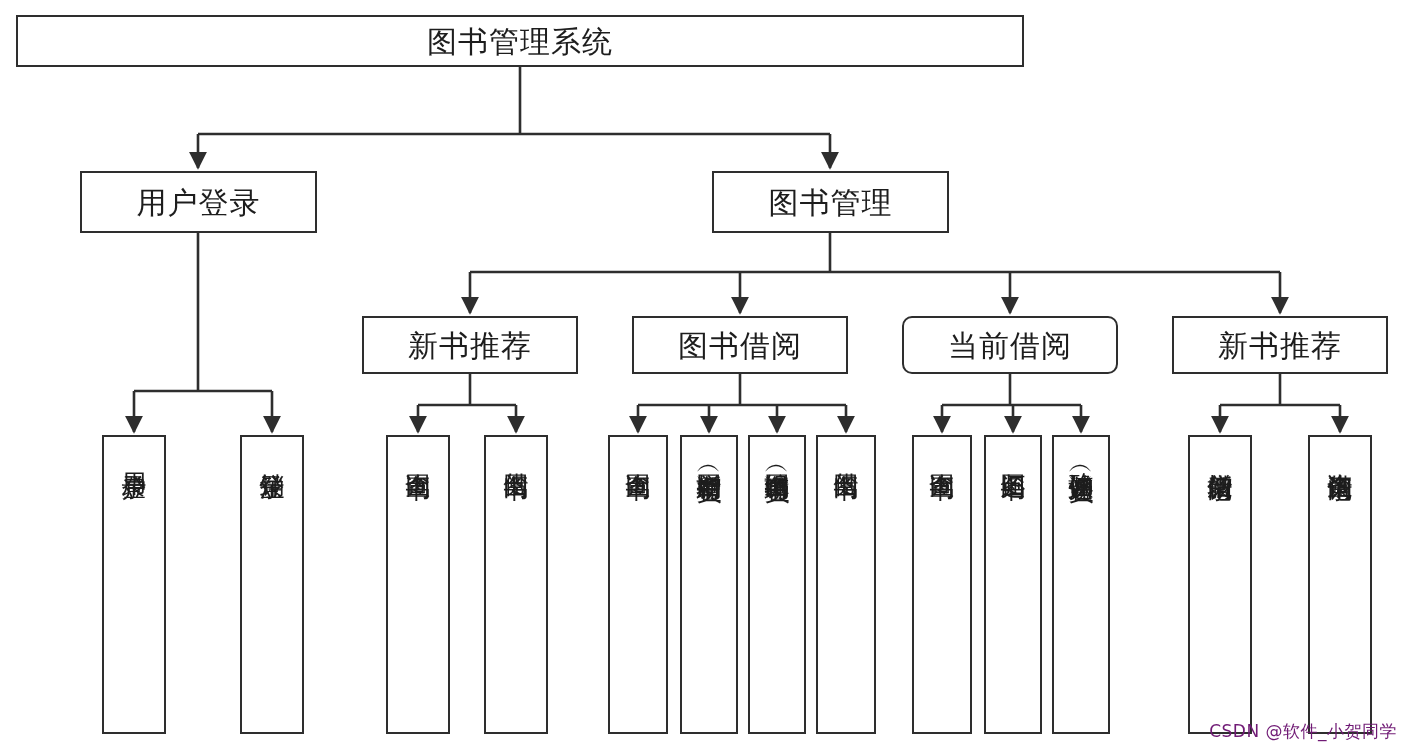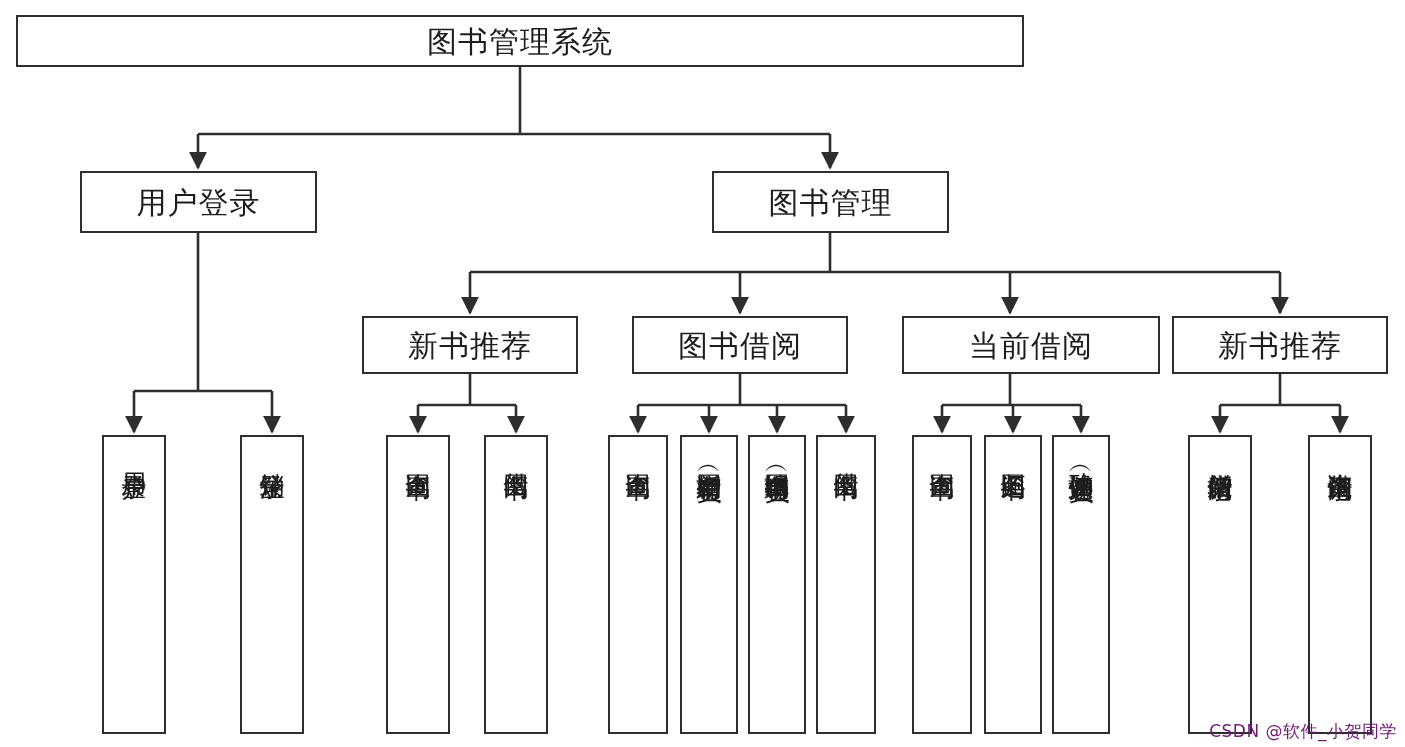--- a/index.html
+++ b/index.html
@@ -130,21 +130,21 @@
   <div class="node horiz" id="node-book-manage" style="left: 712px; top: 171px; width: 237px; height: 62px;">
     <span>图书管理</span>
   </div>
 
   <div class="node horiz" id="node-new-book-rec" style="left: 362px; top: 316px; width: 216px; height: 58px;">
     <span>新书推荐</span>
   </div>
   <div class="node horiz" id="node-book-borrow" style="left: 632px; top: 316px; width: 216px; height: 58px;">
     <span>图书借阅</span>
   </div>
-  <div class="node horiz" id="node-current-borrow" style="left: 902px; top: 316px; width: 258px; height: 58px;">
+  <div class="node horiz" id="node-current-borrow" style="left: 902px; top: 316px; width: 216px; height: 58px; border-radius: 10px;">
     <span>当前借阅</span>
   </div>
   <div class="node horiz" id="node-borrow-record" style="left: 1172px; top: 316px; width: 216px; height: 58px;">
     <span>新书推荐</span>
   </div>
 
   <div class="node vert" id="node-leaf-user-login" style="left: 102px; top: 435px; width: 64px; height: 299px;">
     <span class="vlabel">用户登录</span>
   </div>
   <div class="node vert" id="node-leaf-logout" style="left: 240px; top: 435px; width: 64px; height: 299px;">

